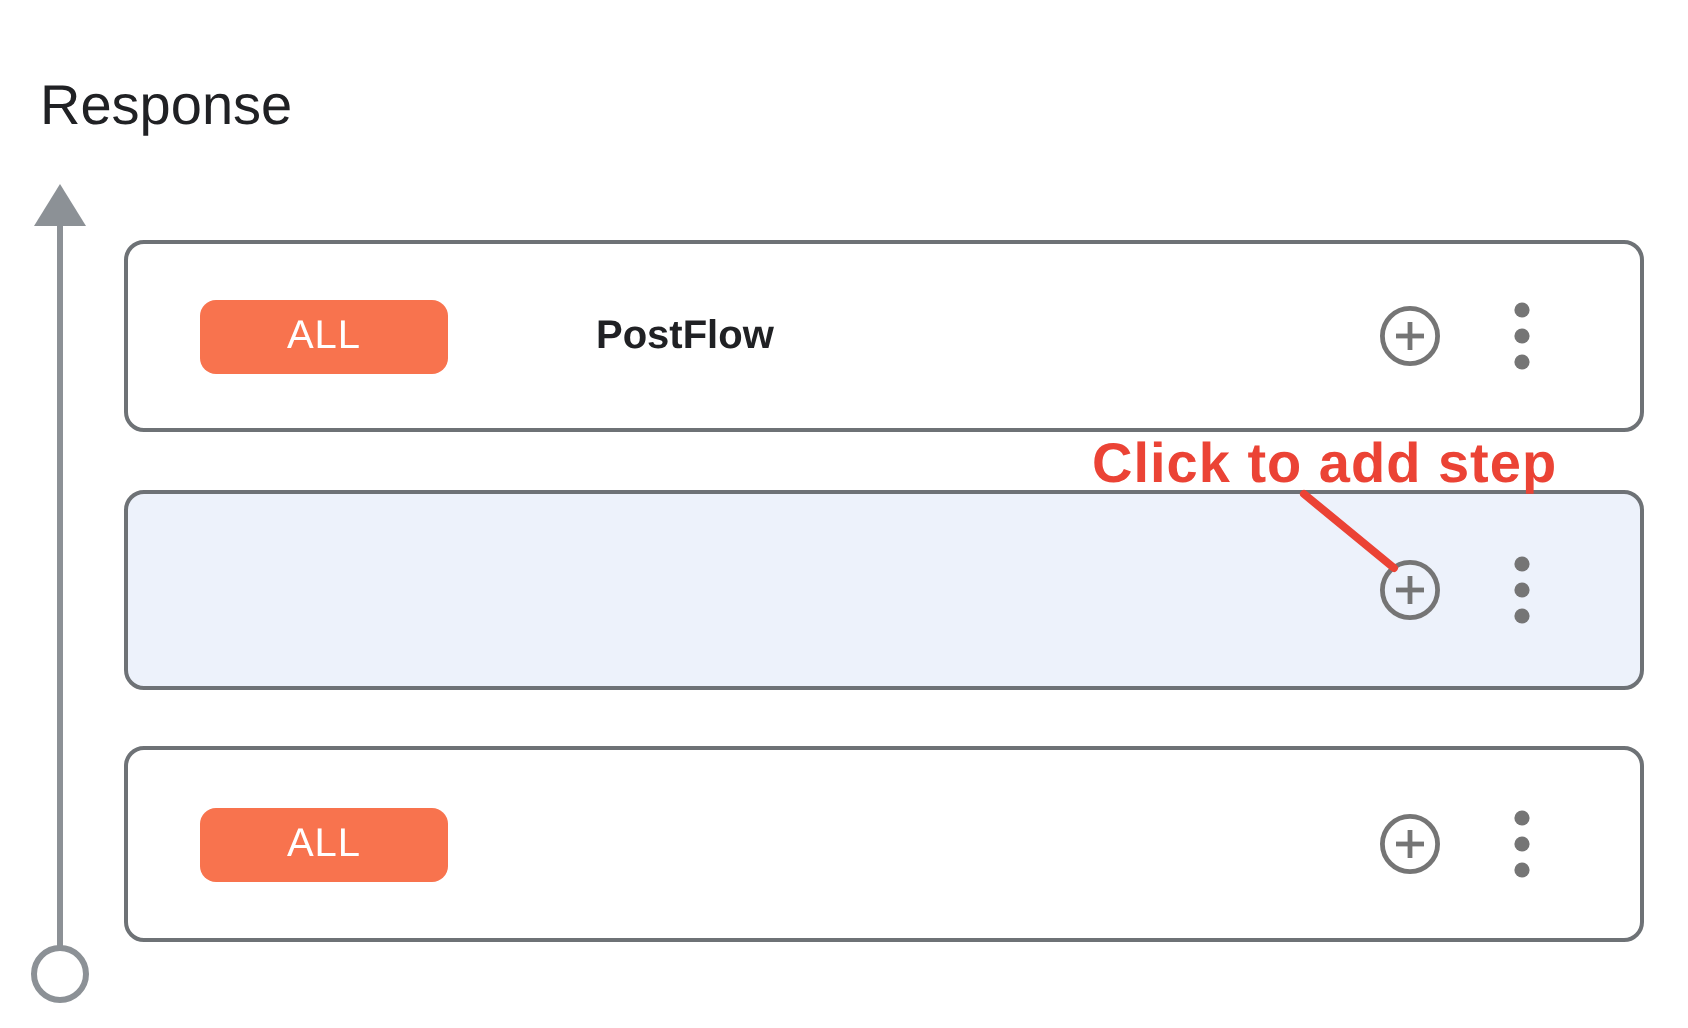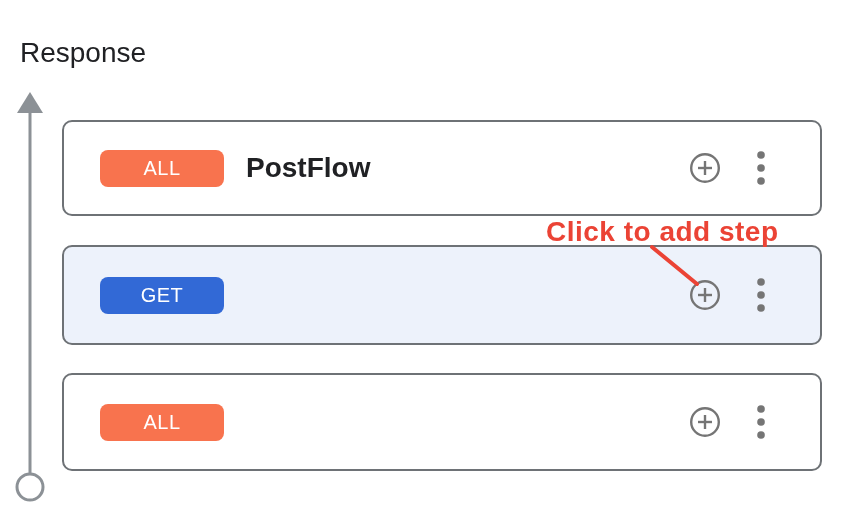--- a/index.html
+++ b/index.html
@@ -23,35 +23,36 @@
   }
   .card {
     position: absolute; left: 62px; width: 760px;
     box-sizing: border-box;
     background: #ffffff;
     border: 2px solid var(--card-border);
     border-radius: 10px;
     display: flex; align-items: center;
     padding: 0 55px 0 36px;
     cursor: pointer;
+    gap: 36px;
   }
   .card--selected { background: var(--selected-card-bg); }
   .badge {
     flex: 0 0 auto;
     width: 124px; height: 37px;
     border-radius: 8px;
     display: flex; align-items: center; justify-content: center;
     color: #ffffff; font-size: 20px; font-weight: 500;
     letter-spacing: 0.5px;
   }
   .badge--all { background: var(--verb-all); }
   .badge--get { background: var(--verb-get); }
   .flow-name {
-    margin-left: 22px;
-    font-size: 28px; font-weight: 700;
+    margin-left: 38px;
+    font-size: 20px; font-weight: 700;
     color: var(--text-primary);
     white-space: nowrap;
   }
   .actions {
     margin-left: auto;
     display: flex; align-items: center; gap: 35px;
   }
   .icon-btn {
     background: none; border: none; padding: 0; margin: 0;
     cursor: pointer; line-height: 0;
@@ -96,21 +97,20 @@
       <svg width="8" height="34" viewBox="0 0 8 34">
         <circle cx="4" cy="4" r="3.8" fill="currentColor"></circle>
         <circle cx="4" cy="17" r="3.8" fill="currentColor"></circle>
         <circle cx="4" cy="30" r="3.8" fill="currentColor"></circle>
       </svg>
     </button>
   </div>
 </div>
 
 <div class="card card--selected" style="top:245px; height:100px;">
-  <span class="badge badge--get">GET</span>
   <div class="actions">
     <button class="icon-btn">
       <svg width="34" height="34" viewBox="0 0 34 34">
         <circle cx="17" cy="17" r="13.8" fill="none" stroke="currentColor" stroke-width="2.4"></circle>
         <line x1="17" y1="10" x2="17" y2="24" stroke="currentColor" stroke-width="2.4"></line>
         <line x1="10" y1="17" x2="24" y2="17" stroke="currentColor" stroke-width="2.4"></line>
       </svg>
     </button>
     <button class="icon-btn">
       <svg width="8" height="34" viewBox="0 0 8 34">

